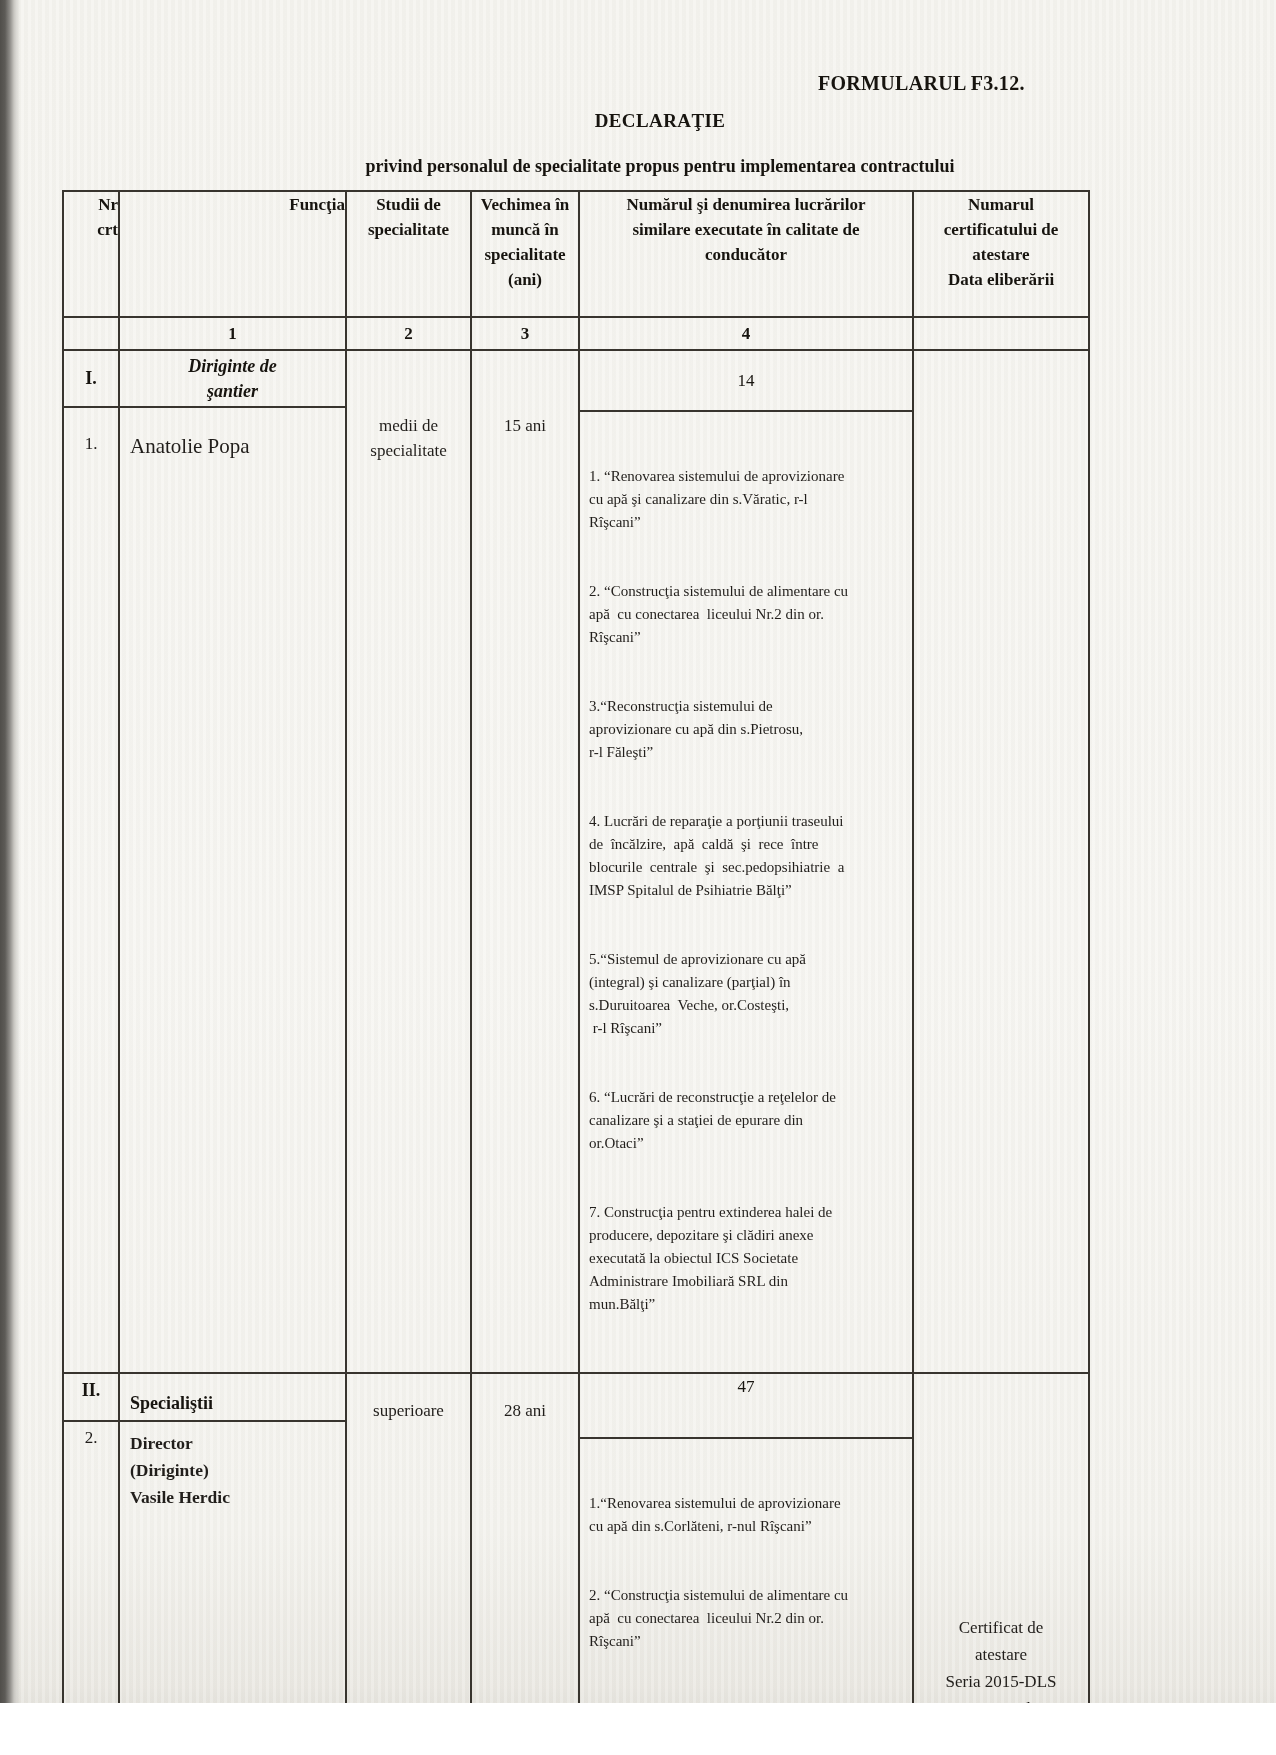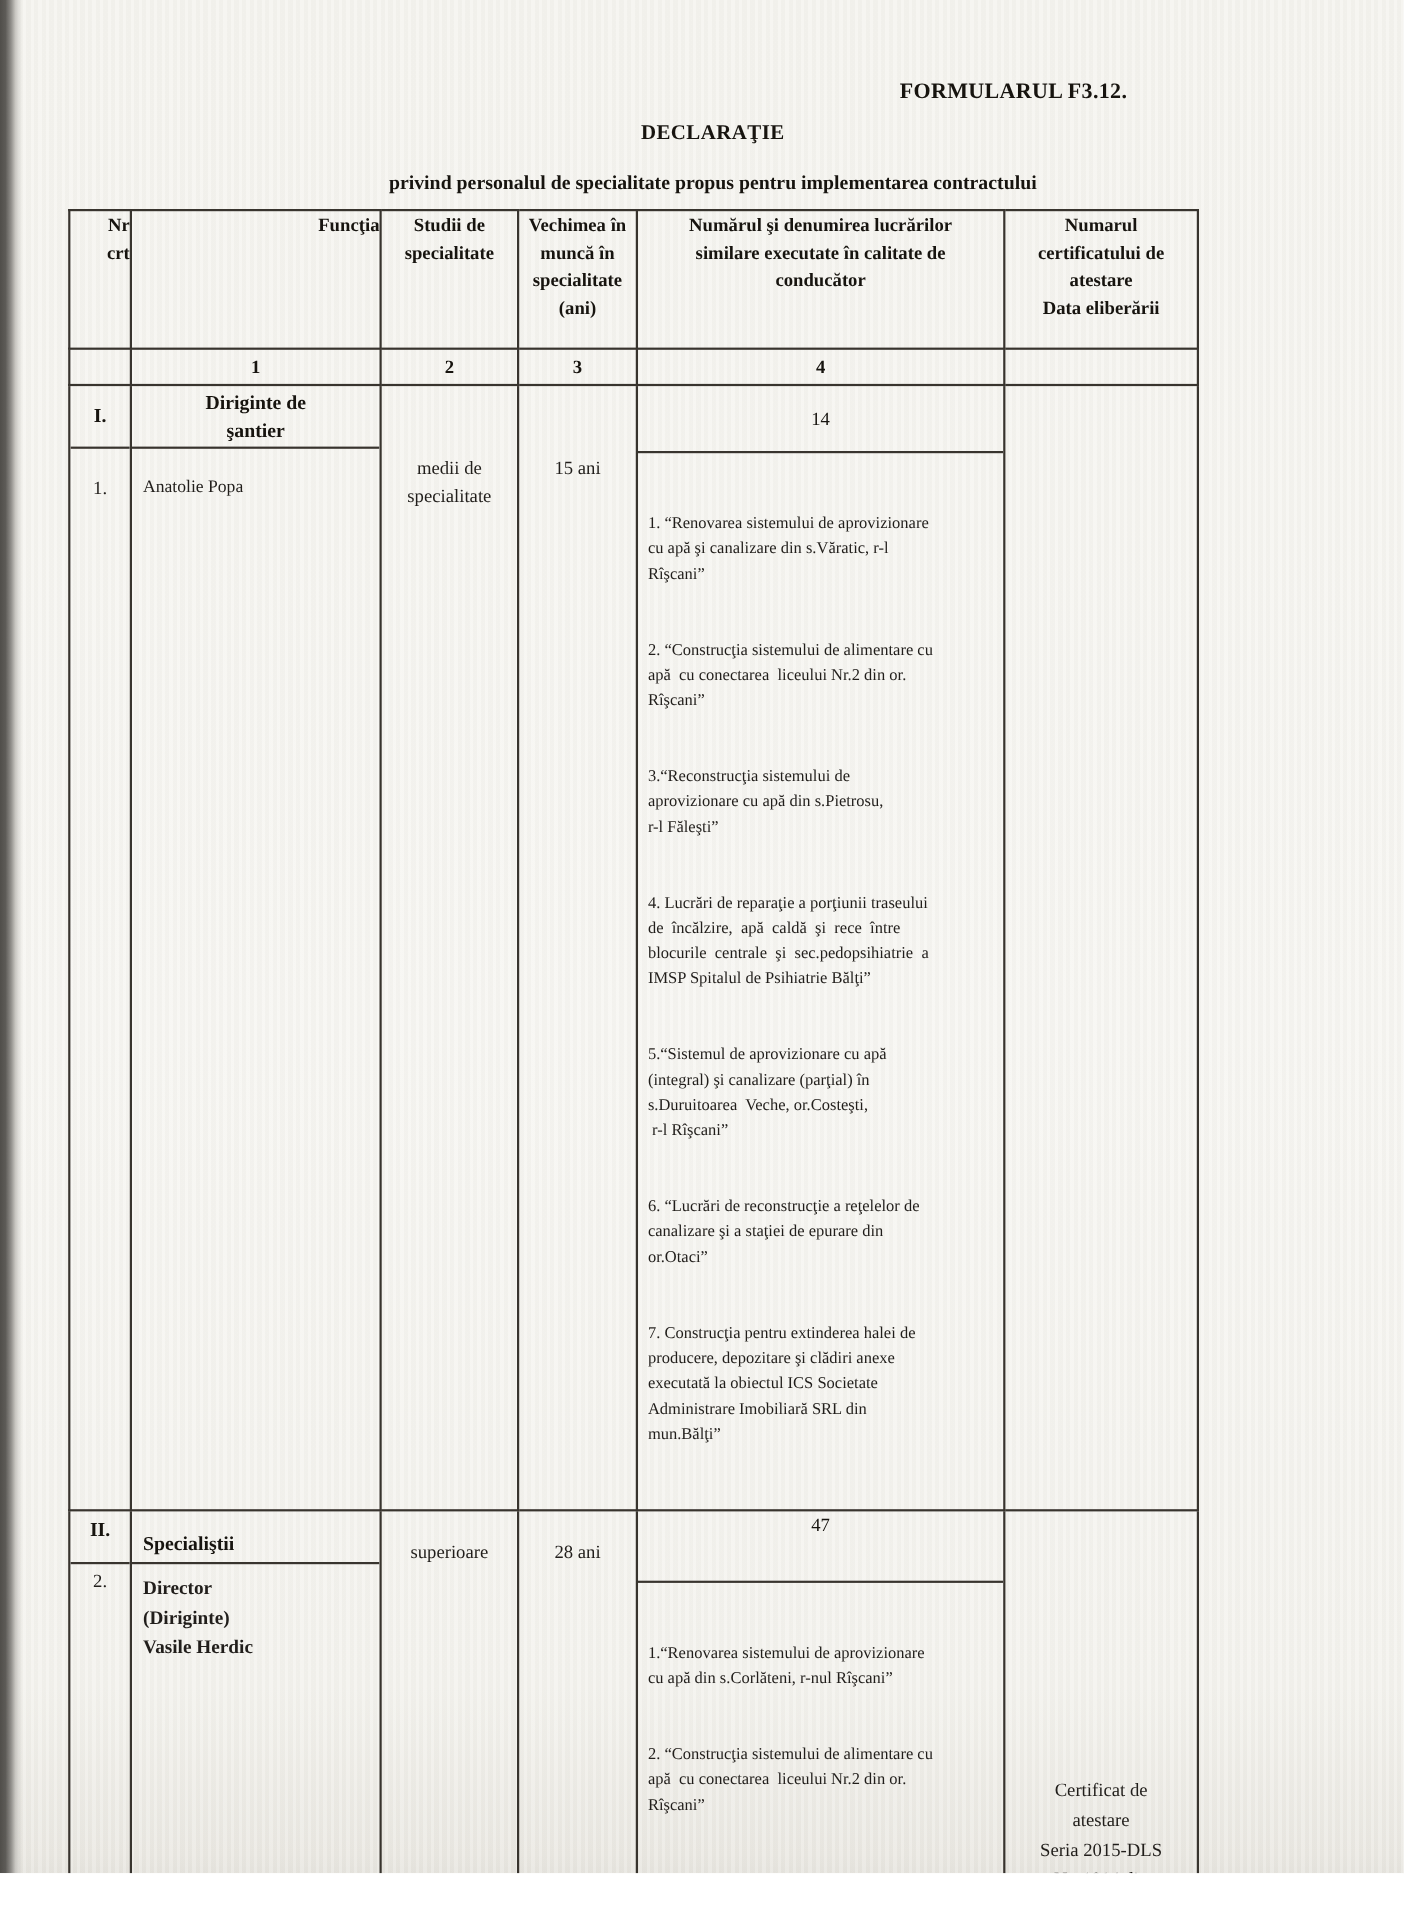--- a/index.html
+++ b/index.html
@@ -23,21 +23,21 @@
   }
   .edge-strip{
     position:absolute;left:0;top:0;width:20px;height:1703px;
     background:linear-gradient(90deg,#504e4a 0px,#5d5b57 5px,#908e8a 10px,#c8c6c1 14px,rgba(246,245,240,0) 20px);
   }
   .form-code{
     position:absolute;left:818px;top:72px;
     font-size:20px;font-weight:bold;letter-spacing:0.3px;color:#17140f;
   }
   .headings{
-    position:absolute;left:32px;top:110px;width:1232px;text-align:center;
+    position:absolute;left:44px;top:110px;width:1232px;text-align:center;
   }
   .doc-title{font-size:19px;font-weight:bold;color:#17140f;letter-spacing:0.4px;}
   .doc-subtitle{font-size:18px;font-weight:bold;color:#17140f;margin-top:24px;}
   table.decl{
     position:absolute;left:62px;top:190px;width:1026px;
     border-collapse:collapse;table-layout:fixed;
   }
   table.decl th,table.decl td{
     border:2px solid #38342e;
     vertical-align:top;
@@ -57,25 +57,25 @@
   
   .suba{border-bottom:2px solid #38342e;box-sizing:border-box;}
   .suba-1{height:57px;}
   .suba-2{height:48px;}
   .cnt-1{height:61px;display:flex;align-items:center;justify-content:center;}
   .cnt-2{height:65px;display:flex;align-items:flex-start;justify-content:center;padding-top:3px;box-sizing:border-box;}
   .roman{display:flex;align-items:center;justify-content:center;
          font-size:18px;font-weight:bold;color:#17140f;}
   .rowno{text-align:center;font-size:17px;padding-top:26px;}
   .cat-c{display:flex;align-items:center;justify-content:center;text-align:center;
-         font-size:18px;font-weight:bold;white-space:pre-line;line-height:25px;color:#17140f;}
+         font-size:18px;font-weight:bold;white-space:pre-line;line-height:25px;color:#17140f;font-style:italic;}
   .cat-b{display:flex;align-items:flex-end;justify-content:flex-start;
          padding:0 0 6px 10px;box-sizing:border-box;
          font-size:18px;font-weight:bold;color:#17140f;}
-  .person{font-size:16px;padding:26px 8px 0 10px;}
+  .person{font-size:21px;padding:26px 8px 0 10px;}
   .person-bold{font-weight:bold;white-space:pre-line;line-height:27px;padding-top:8px;font-size:17.5px;}
   .studies{font-size:17px;text-align:center;white-space:pre-line;line-height:25px;}
   .pt-g1{padding-top:62px;}
   .pt-g2{padding-top:24px;}
   .count{font-size:17px;color:#17140f;}
   .works{
     font-size:15px;line-height:23px;white-space:pre-wrap;
     padding:7px 7px 10px 9px;color:#211e1b;
   }
   .works-1{min-height:584px;}

